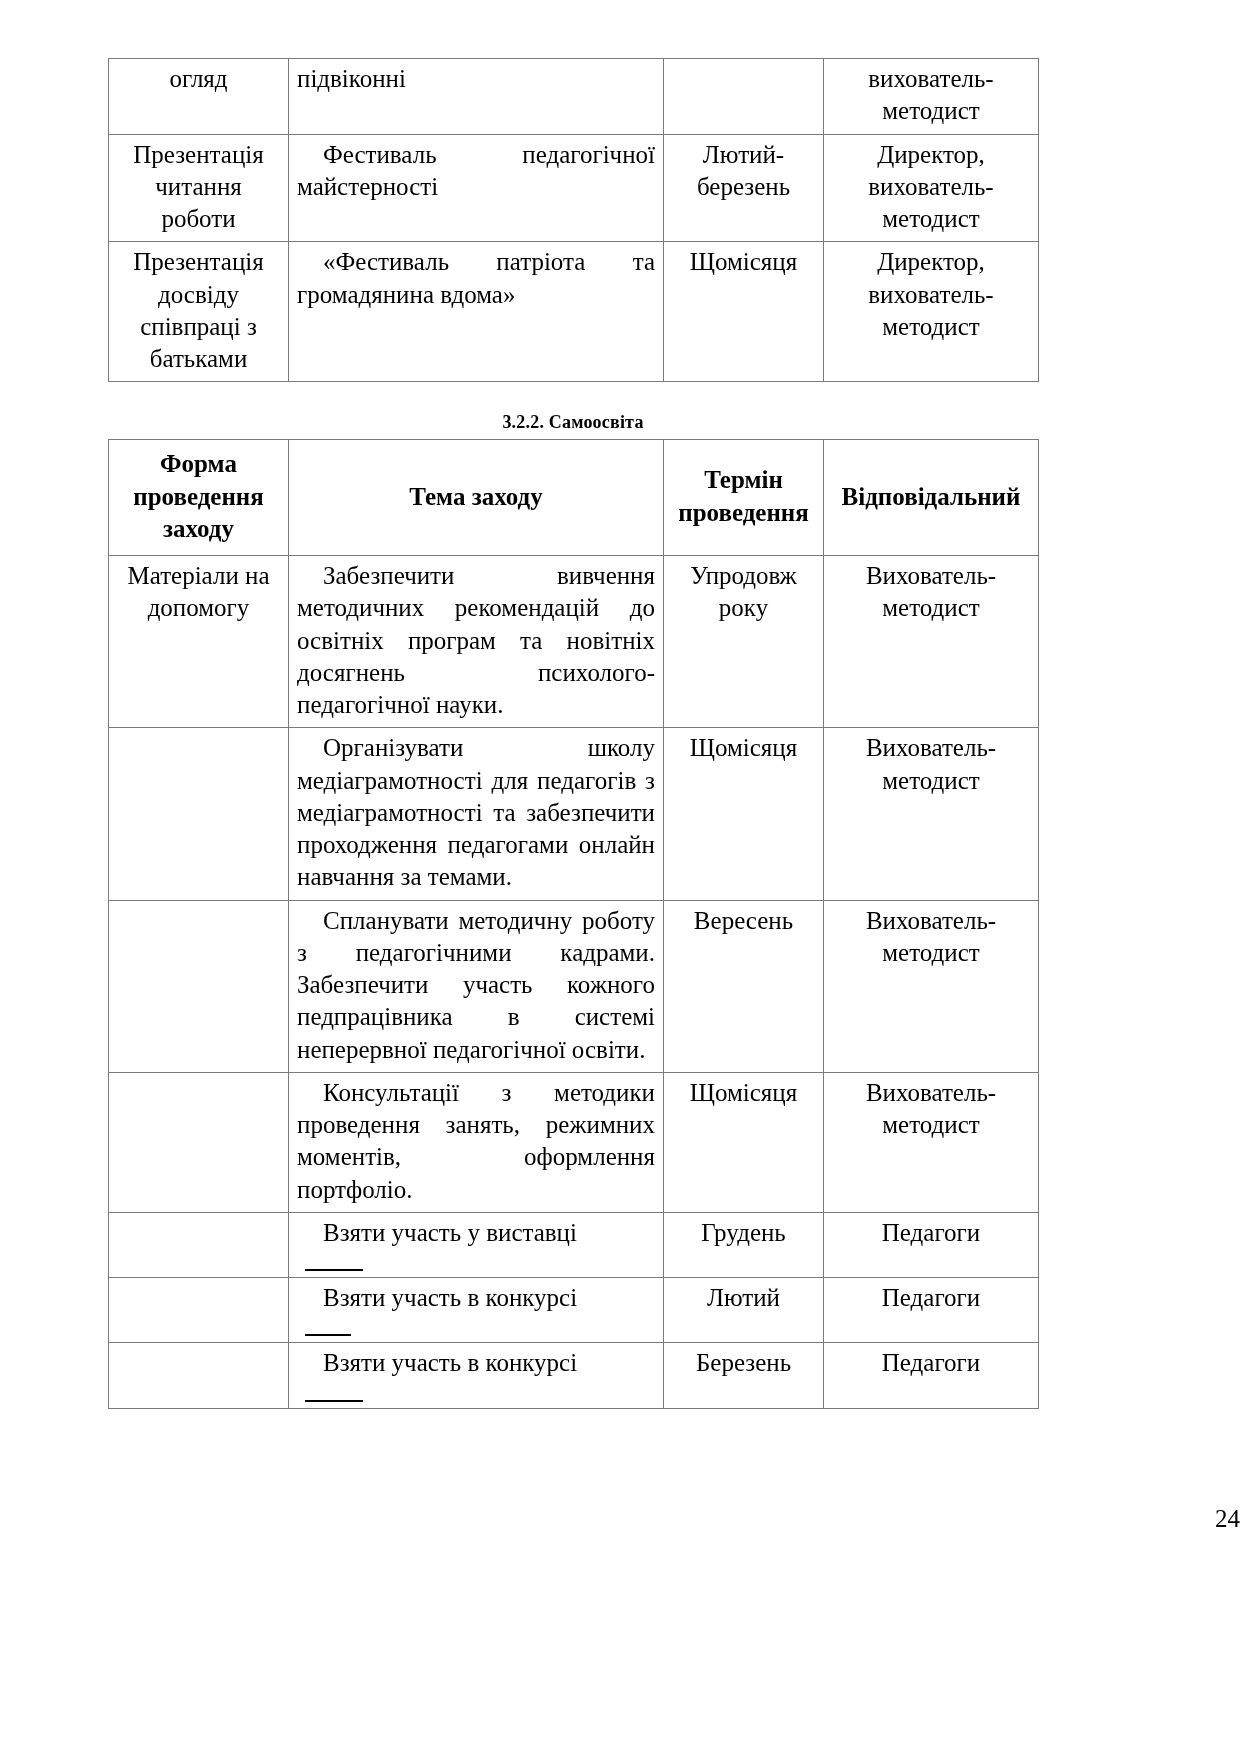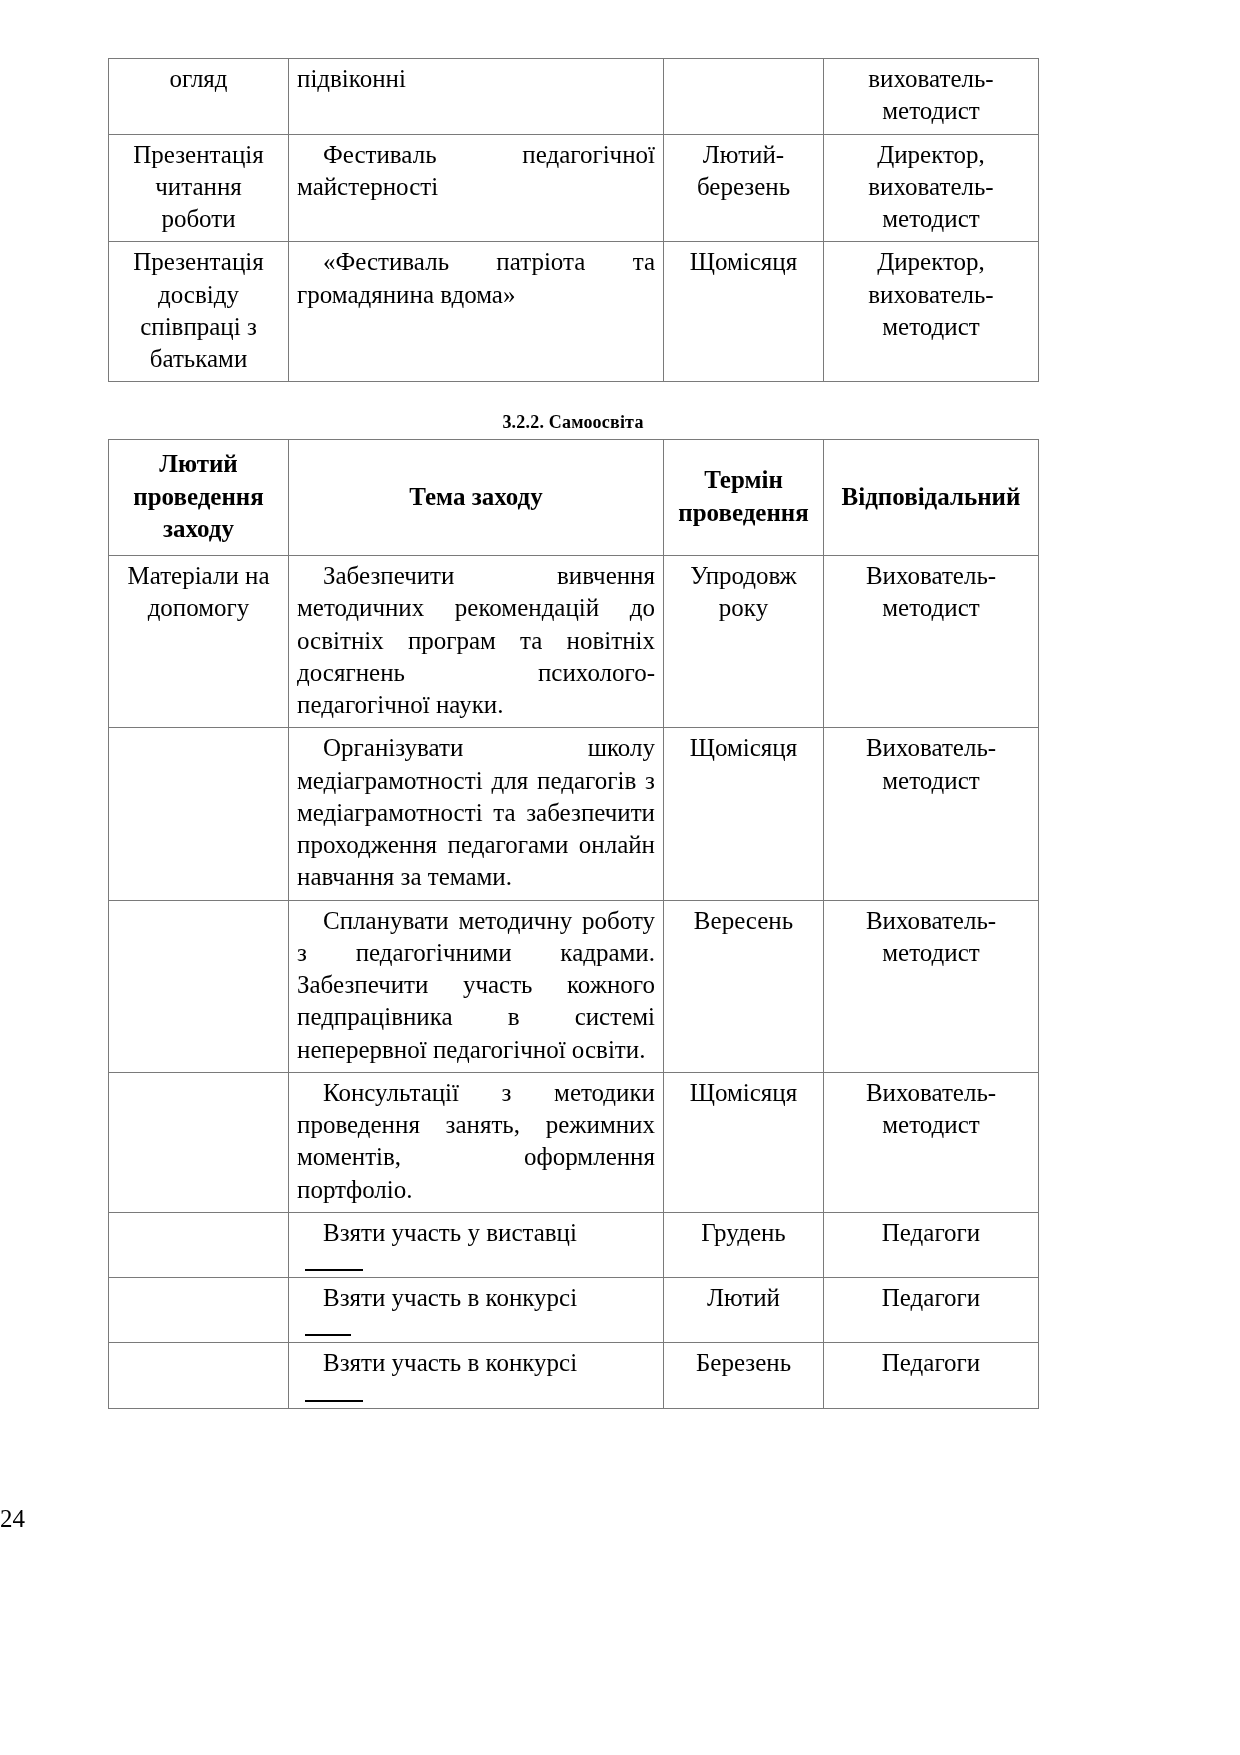--- a/index.html
+++ b/index.html
@@ -74,21 +74,21 @@
     height: 20px;
     margin-left: 8px;
   }
   .blank-line.short { width: 46px; }
 
   .page-number {
     position: absolute;
     left: 0;
     right: 0;
     top: 1505px;
-    text-align: left;
+    text-align: right;
     font-size: 25px;
   }
 </style>
 </head>
 <body>
 
 <div class="page">
   <div class="content">
 
     <table>
@@ -124,21 +124,21 @@
 
     <table>
       <colgroup>
         <col class="c1">
           <col class="c2">
           <col class="c3">
           <col class="c4">
       </colgroup>
       <thead>
         <tr>
-          <td>Лютий проведення заходу</td>
+          <td>Форма проведення заходу</td>
           <td>Тема заходу</td>
           <td>Термін проведення</td>
           <td>Відповідальний</td>
         </tr>
       </thead>
       <tbody>
 
         <tr>
           <td class="ctr">Матеріали на допомогу</td>
           <td class="just indent">Забезпечити вивчення методичних рекомендацій до освітніх програм та новітніх досягнень психолого-педагогічної науки.</td>

